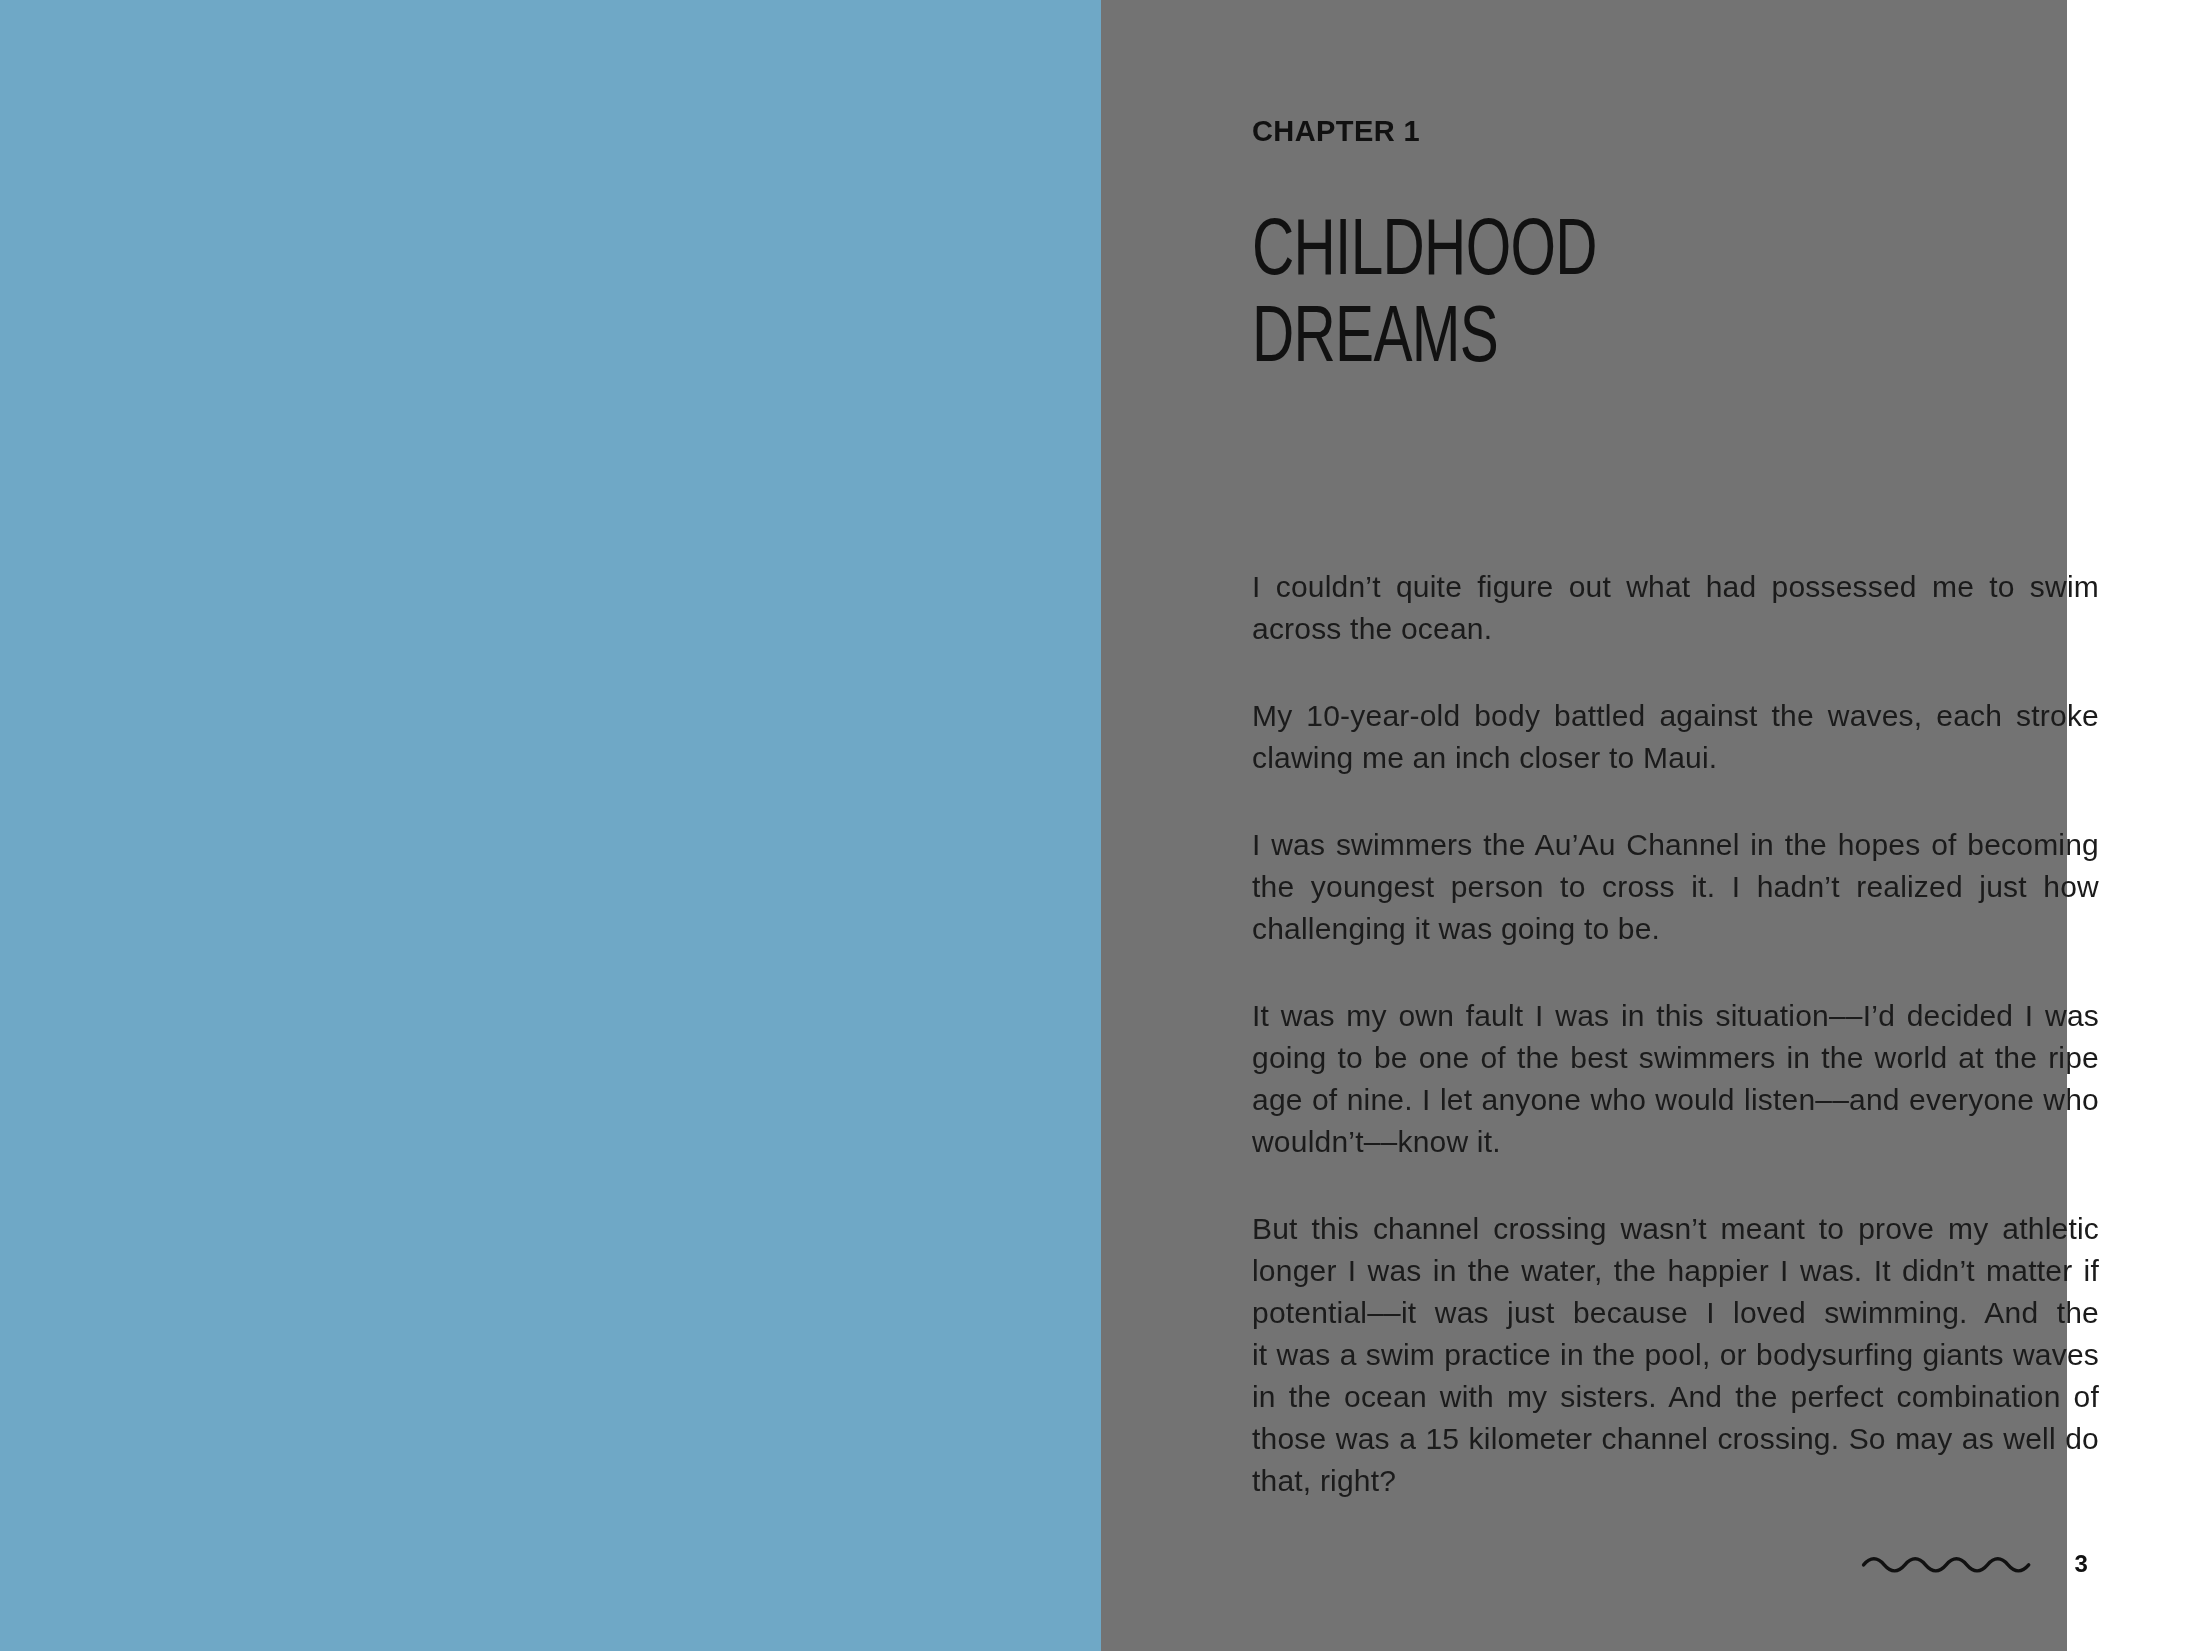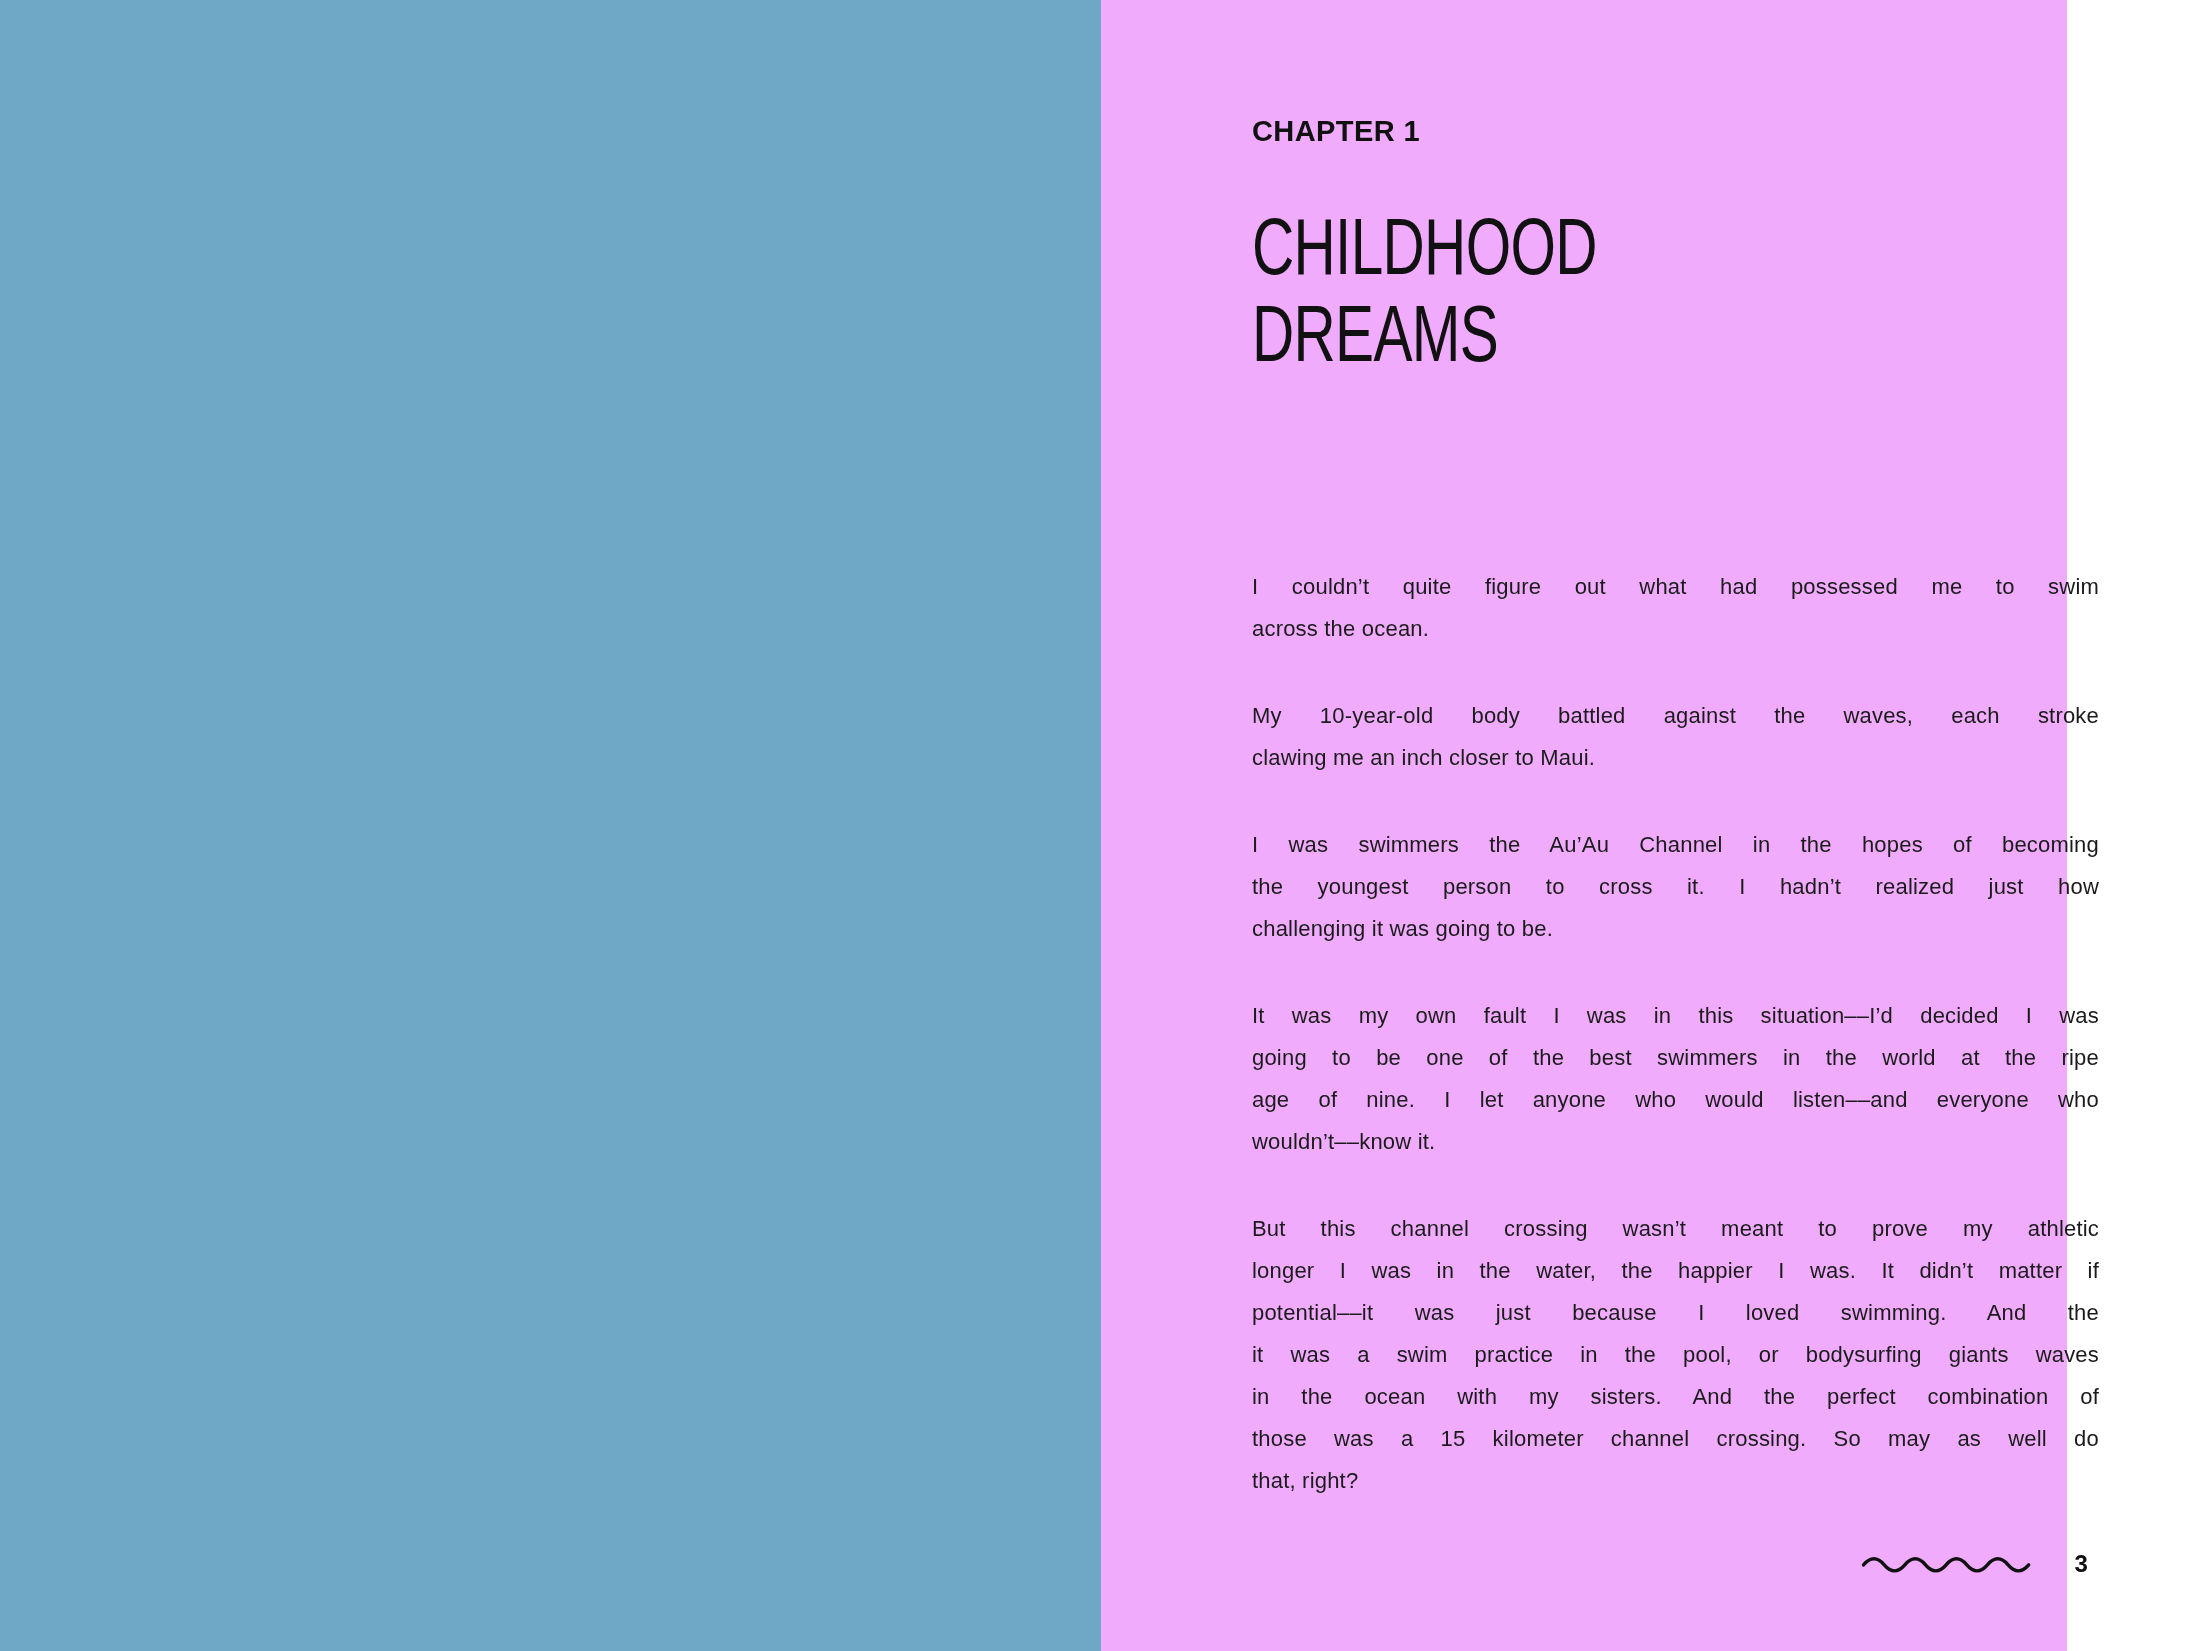--- a/index.html
+++ b/index.html
@@ -17,21 +17,21 @@
   }
   .page-left {
     width: 1101px;
     height: 100%;
     flex: 0 0 auto;
   }
   .page-right {
     width: 966px;
     height: 100%;
     flex: 0 0 auto;
-    background: #f0abfc;
+    background: #737373;
     box-sizing: border-box;
   }
   .content {
     box-sizing: border-box;
     padding: 0 103px 0 151px;
     width: 100%;
     height: 100%;
   }
   .chapter-label {
     margin-top: 114px;
@@ -53,21 +53,21 @@
     white-space: nowrap;
   }
   .title-line > span {
     display: inline-block;
     transform: scaleX(0.74);
     transform-origin: left center;
   }
   .body-text {
     margin-top: 189px;
     width: 847px;
-    font-size: 22px;
+    font-size: 30px;
     line-height: 42px;
     letter-spacing: 0.2px;
     color: #1b1b1b;
   }
   .para {
     margin: 0 0 45px 0;
   }
   .line {
     text-align: justify;
     text-align-last: justify;

